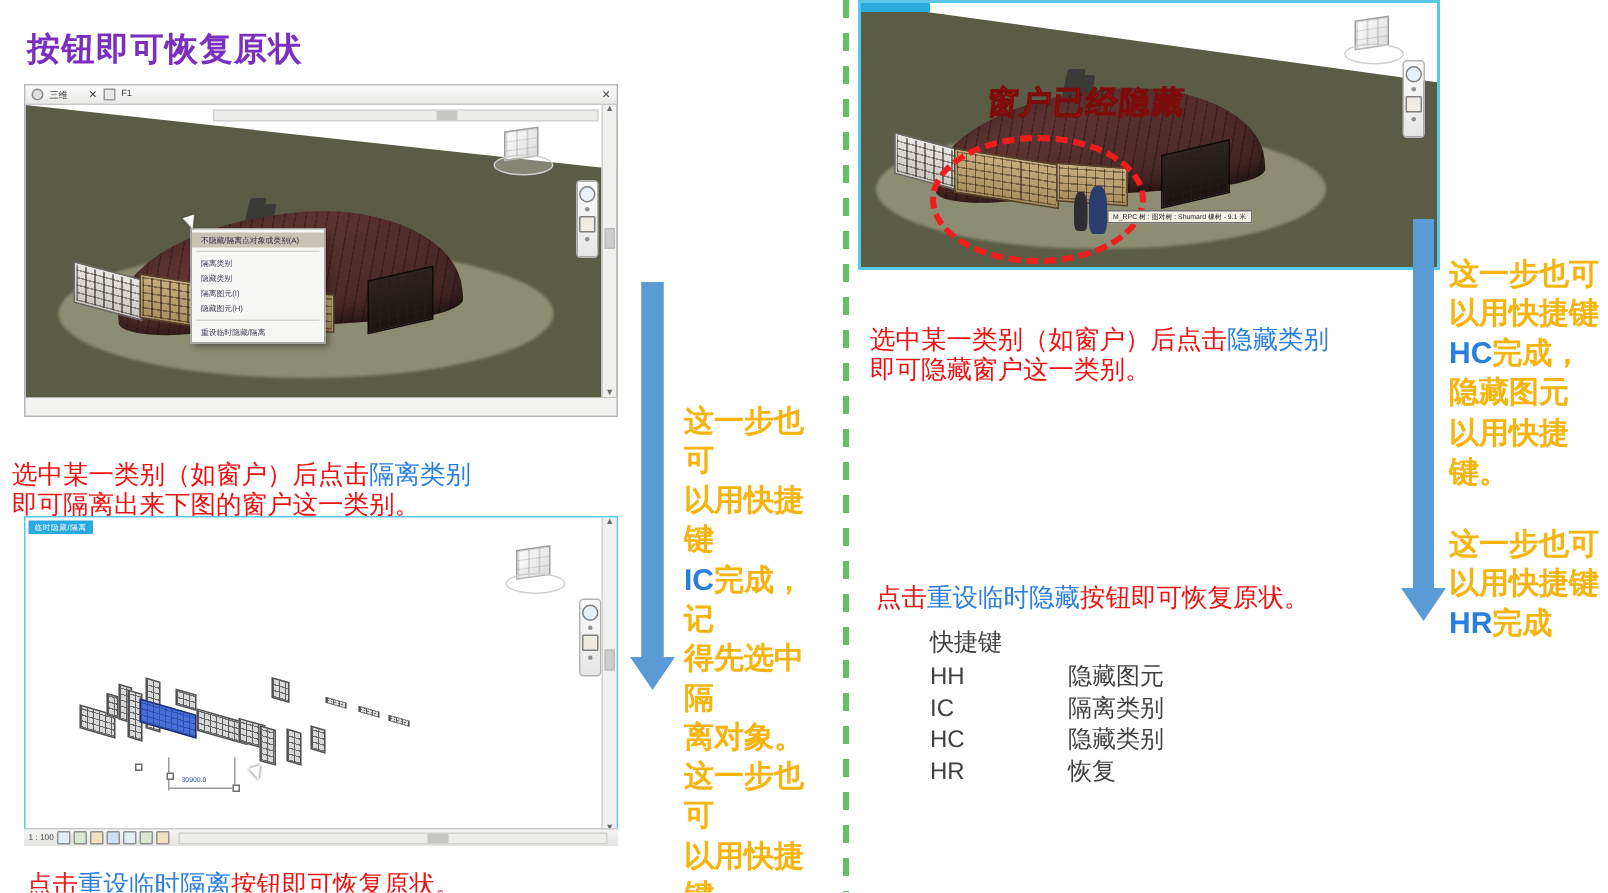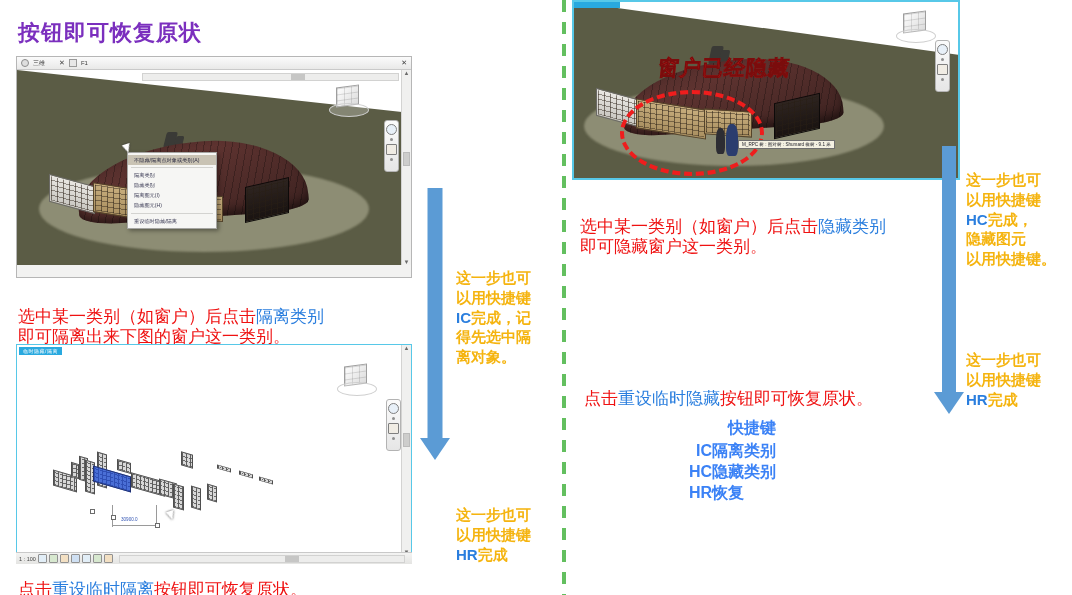--- a/index.html
+++ b/index.html
@@ -216,21 +216,21 @@
 
   
   .caption{
     position:absolute;font-weight:normal;line-height:1.22;
     white-space:pre-line;
   }
   .c-red{color:#ef1111;}
   .c-blue{color:#2a7ede;}
 
   .note{
-    position:absolute;font-weight:bold;font-size:15px;line-height:1.32;
+    position:absolute;font-weight:bold;font-size:20px;line-height:1.32;
     color:#f5b40f;
   }
   .note .kb{color:#2a7ede;}
 
   
   .arrow-down{position:absolute;}
   .arrow-down .shaft{
     position:absolute;left:50%;transform:translateX(-50%);
     background:#5b9bd5;
   }
@@ -240,21 +240,21 @@
     border-top:22px solid #5b9bd5;
   }
 
   
   #divider{
     position:absolute;left:562px;top:0;width:4px;height:595px;
     background:repeating-linear-gradient(to bottom,#63bf5f 0 12px,rgba(255,255,255,0) 12px 22px);
   }
 
   
-  .sc-table{position:absolute;color:#3b82f6;font-weight:bold;font-size:16px;text-align:right;}
+  .sc-table{position:absolute;color:#404040;font-weight:normal;font-size:16px;}
   .sc-head{margin-bottom:2px;}
   .sc-row{display:flex;align-items:baseline;}
   .sc-key{width:92px;}
   .sc-desc{}
 </style>
 </head>
 <body>
 
 <div class="abs" id="page-title">按钮即可恢复原状</div>
 
@@ -334,21 +334,21 @@
     <span class="sb-icon"></span>
     <span class="sb-icon g"></span>
     <span class="sb-icon o"></span>
     <span class="sb-icon b"></span>
     <span class="sb-icon"></span>
     <span class="sb-scroll"></span>
     <span>▸</span>
   </div>
 </div>
 
-<div class="abs caption" style="left:18px;top:286px;font-size:17px;">
+<div class="abs caption" style="left:8px;top:286px;font-size:17px;">
   <span class="c-red">选中某一类别（如窗户）后点击</span><span class="c-blue">隔离类别</span><span class="c-red">
 即可隔离出来下图的窗户这一类别。</span>
 </div>
 
 <div class="abs iso-win" style="left:16px;top:344px;width:396px;height:212px;">
 
   <div class="iso-header">临时隐藏/隔离</div>
 
   <div class="viewcube" style="right:36px;top:18px;">
     <div class="cube"></div>
@@ -483,20 +483,24 @@
 即可隐藏窗户这一类别。</span>
 </div>
 
 <div class="abs caption" style="left:584px;top:368px;font-size:17px;">
   <span class="c-red">点击</span><span class="c-blue">重设临时隐藏</span><span class="c-red">按钮即可恢复原状。</span>
 </div>
 
 <div class="sc-table" style="left:620px;top:418px;">
   <div class="sc-head">快捷键</div>
   <div class="sc-row">
+    <span class="sc-key">HH</span>
+    <span class="sc-desc">隐藏图元</span>
+  </div>
+  <div class="sc-row">
     <span class="sc-key">IC</span>
     <span class="sc-desc">隔离类别</span>
   </div>
   <div class="sc-row">
     <span class="sc-key">HC</span>
     <span class="sc-desc">隐藏类别</span>
   </div>
   <div class="sc-row">
     <span class="sc-key">HR</span>
     <span class="sc-desc">恢复</span>

